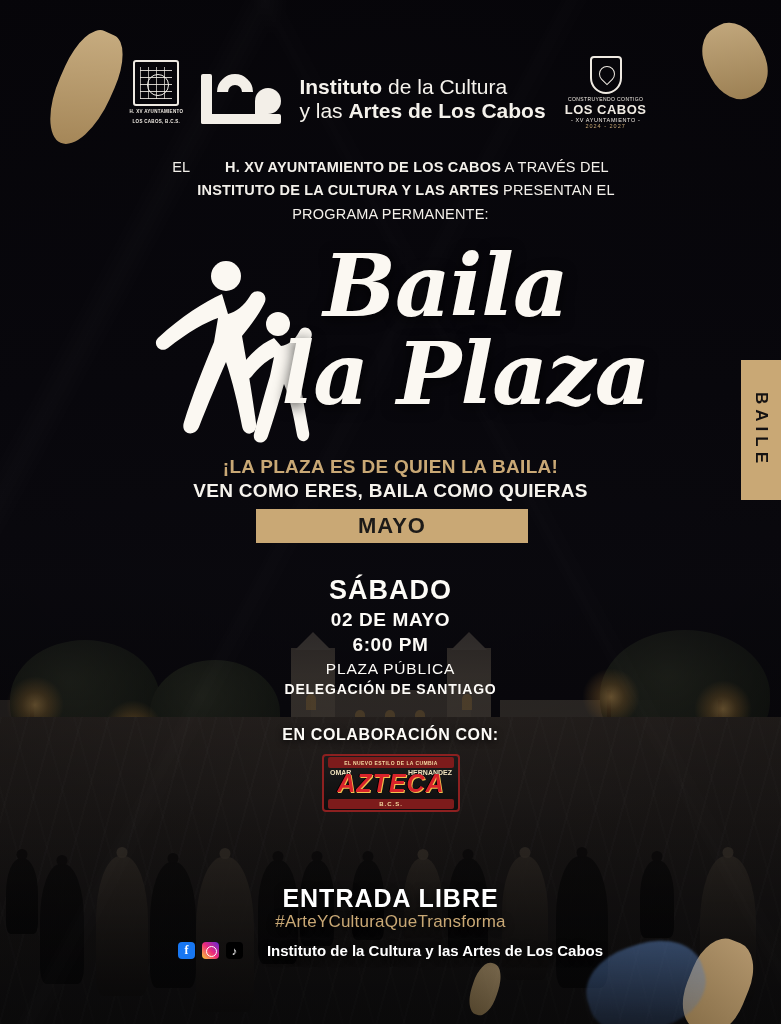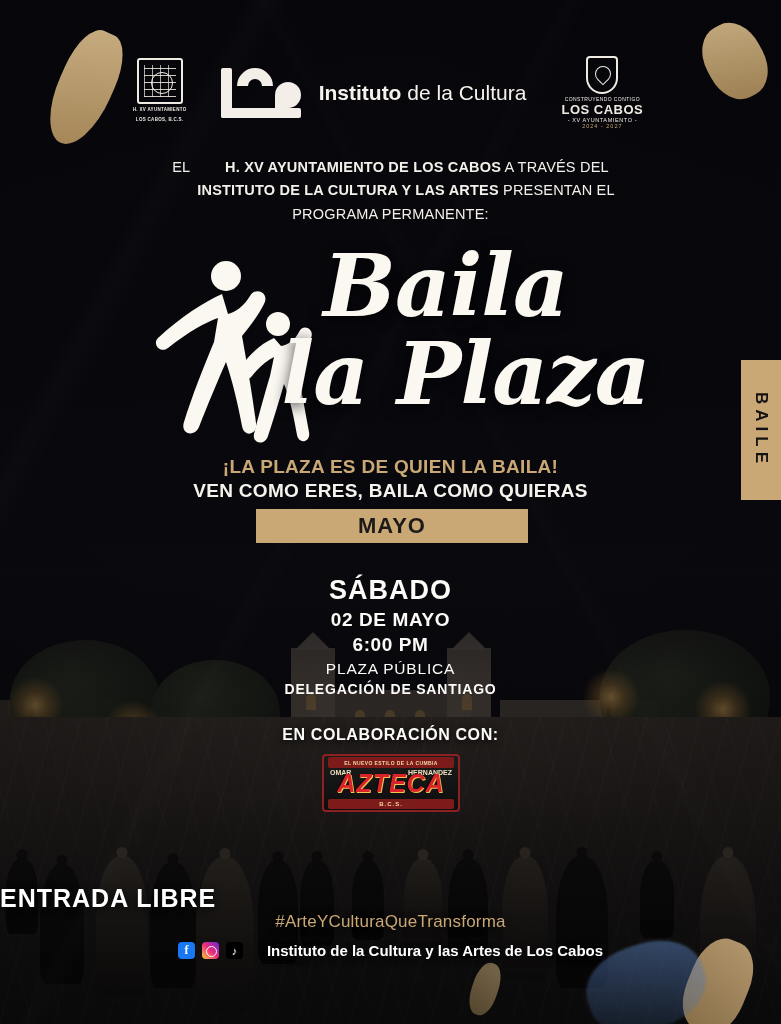--- a/index.html
+++ b/index.html
@@ -122,21 +122,21 @@
     display:flex; align-items:center; justify-content:center;
   }
   .side-tab span {
     writing-mode: vertical-rl;
     font-size:17px; font-weight:bold; letter-spacing:5px; color:#141212;
   }
 
   
   .header {
     position:absolute; left:0; top:56px; width:781px;
-    display:flex; align-items:center; justify-content:center; gap:28px;
+    display:flex; align-items:flex-end; justify-content:center; gap:12px;
   }
   .logo-ayto { width:58px; height:70px; display:flex; flex-direction:column; align-items:center; }
   .logo-ayto .crest {
     width:46px; height:46px; border:2px solid #efeae2; border-radius:3px;
     position:relative; overflow:hidden; background:transparent;
   }
   .logo-ayto .crest:before {
     content:""; position:absolute; inset:5px;
     background:
       repeating-linear-gradient(0deg, rgba(240,236,228,.85) 0 1px, transparent 1px 7px),
@@ -259,21 +259,21 @@
   }
   .colab-logo .bot {
     position:absolute; left:6px; bottom:3px; right:6px; height:10px;
     background:#7d1b1b; border-radius:2px;
     color:#f3d9a0; font-size:6px; font-weight:bold; letter-spacing:1px;
     display:flex; align-items:center; justify-content:center;
   }
 
   
   .entrada {
-    position:absolute; left:0; top:884px; width:781px; text-align:left;
+    position:absolute; left:0; top:884px; width:781px; text-align:center;
     color:#ffffff; font-size:25px; font-weight:bold; letter-spacing:1px;
     text-shadow:0 2px 8px rgba(0,0,0,.85);
   }
   .hashtag {
     position:absolute; left:0; top:912px; width:781px; text-align:center;
     color:#c9a875; font-size:17px; letter-spacing:.2px;
     text-shadow:0 2px 8px rgba(0,0,0,.85);
   }
   .social {
     position:absolute; left:0; top:942px; width:781px;
@@ -372,20 +372,23 @@
         <div class="bar"></div>
         <div class="cshape"></div>
         <div class="dot"></div>
         <div class="base"></div>
         <div class="frame"></div>
       </div>
       <div class="icla-text">
         <div class="l1">
           <b>Instituto</b><span> de la Cultura</span>
         </div>
+        <div class="l2">
+          <span>y las </span><b>Artes de Los Cabos</b>
+        </div>
       </div>
     </div>
 
     <div class="logo-gob">
       <div class="shield"></div>
       <div class="t1">CONSTRUYENDO CONTIGO</div>
       <div class="t2">LOS CABOS</div>
       <div class="t3">- XV AYUNTAMIENTO -</div>
       <div class="t4">2024 - 2027</div>
     </div>

